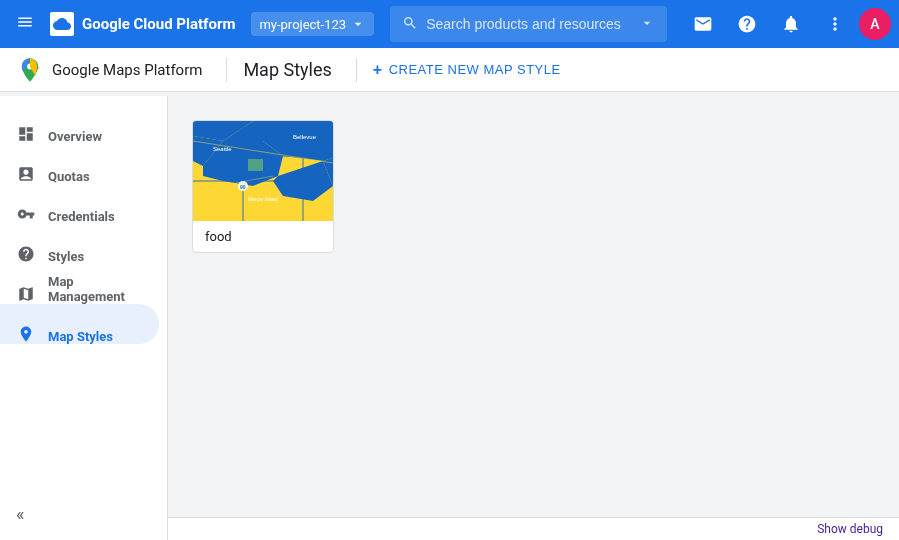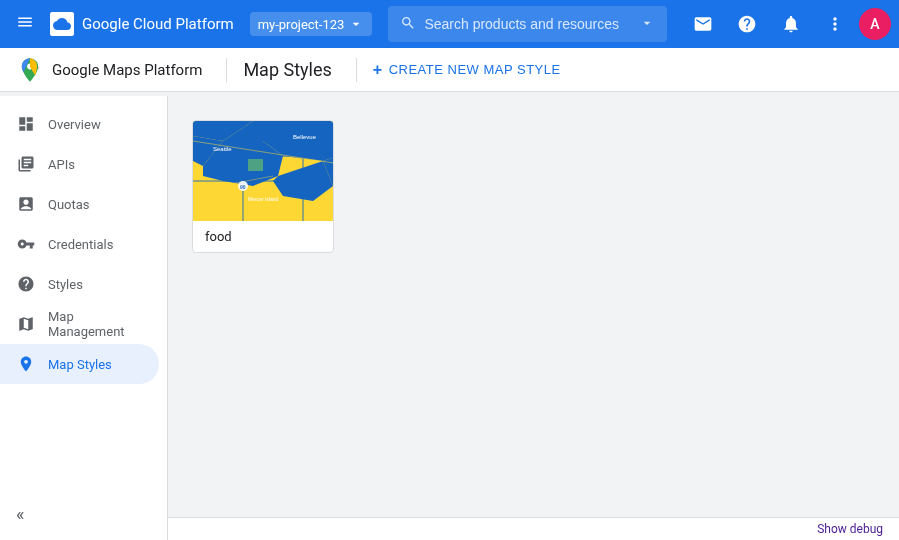--- a/index.html
+++ b/index.html
@@ -11,21 +11,21 @@
       align-items: center;
       background: #1a73e8;
       color: white;
       height: 48px;
       padding: 0 8px;
       position: fixed;
       top: 0; left: 0; right: 0;
       z-index: 100;
     }
     .top-nav .menu-icon { padding: 8px; cursor: pointer; font-size: 20px; }
-    .top-nav .brand { display: flex; align-items: center; gap: 8px; font-size: 15px; font-weight: 400; padding: 0 8px; white-space: nowrap; }
+    .top-nav .brand { display: flex; align-items: center; gap: 8px; font-size: 15px; font-weight: 700; padding: 0 8px; white-space: nowrap; }
     .top-nav .brand .cloud-logo {
       width: 24px; height: 24px;
       background: white;
       border-radius: 2px;
       display: flex; align-items: center; justify-content: center;
     }
     .top-nav .project-chip {
       background: rgba(255,255,255,0.2);
       border-radius: 4px;
       padding: 4px 8px;
@@ -128,27 +128,27 @@
       overflow-y: auto;
       border-right: 1px solid #dadce0;
       padding-top: 8px;
       position: fixed;
       top: 96px;
       left: 0;
       bottom: 0;
     }
     .sidebar-item {
       display: flex;
-      align-items: center;
+      align-items: flex-end;
       padding: 0 16px;
       height: 40px;
       cursor: pointer;
       color: #5f6368;
       font-size: 13px;
-      font-weight: 400;
+      font-weight: 700;
       border-radius: 0 20px 20px 0;
       margin-right: 8px;
     }
     .sidebar-item.active {
       background: #e8f0fe;
       color: #1a73e8;
     }
     .sidebar-item .icon {
       width: 20px; height: 20px;
       margin-right: 12px;
@@ -314,28 +314,20 @@
       <span class="icon">
         <svg width="18" height="18" viewBox="0 0 24 24" fill="currentColor">
             <path d="M3 13h8V3H3v10zm0 8h8v-6H3v6zm10 0h8V11h-8v10zm0-18v6h8V3h-8z"></path>
           </svg>
       </span>
       <span>Overview</span>
     </div>
     <div class="sidebar-item">
       <span class="icon">
         <svg width="18" height="18" viewBox="0 0 24 24" fill="currentColor">
-            <path d="M4 6H2v14c0 1.1.9 2 2 2h14v-2H4V6zm16-4H8c-1.1 0-2 .9-2 2v12c0 1.1.9 2 2 2h12c1.1 0 2-.9 2-2V4c0-1.1-.9-2-2-2zm-1 9H9V9h10v2zm-4 4H9v-2h6v2zm4-8H9V5h10v2z"></path>
-          </svg>
-      </span>
-      <span>APIs</span>
-    </div>
-    <div class="sidebar-item">
-      <span class="icon">
-        <svg width="18" height="18" viewBox="0 0 24 24" fill="currentColor">
             <path d="M19 3H5c-1.1 0-2 .9-2 2v14c0 1.1.9 2 2 2h14c1.1 0 2-.9 2-2V5c0-1.1-.9-2-2-2zm-7 3c1.93 0 3.5 1.57 3.5 3.5S13.93 13 12 13s-3.5-1.57-3.5-3.5S10.07 6 12 6zm7 13H5v-.23c0-.62.28-1.2.76-1.58C7.47 15.82 9.64 15 12 15s4.53.82 6.24 2.19c.48.38.76.97.76 1.58V19z"></path>
           </svg>
       </span>
       <span>Quotas</span>
     </div>
     <div class="sidebar-item">
       <span class="icon">
         <svg width="18" height="18" viewBox="0 0 24 24" fill="currentColor">
             <path d="M12.65 10C11.83 7.67 9.61 6 7 6c-3.31 0-6 2.69-6 6s2.69 6 6 6c2.61 0 4.83-1.67 5.65-4H17v4h4v-4h2v-4H12.65zM7 14c-1.1 0-2-.9-2-2s.9-2 2-2 2 .9 2 2-.9 2-2 2z"></path>
           </svg>

